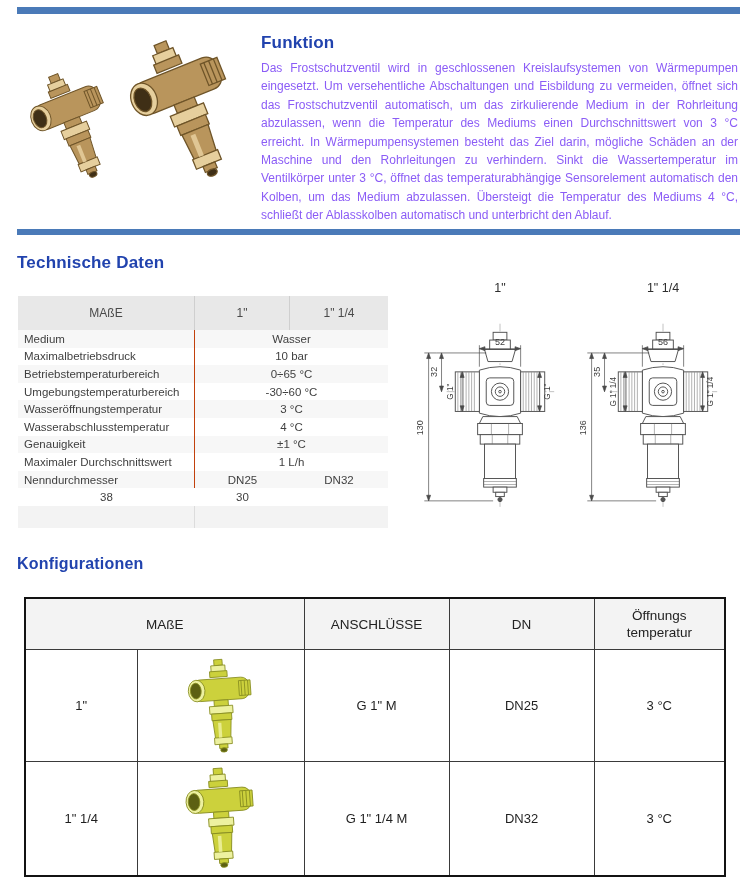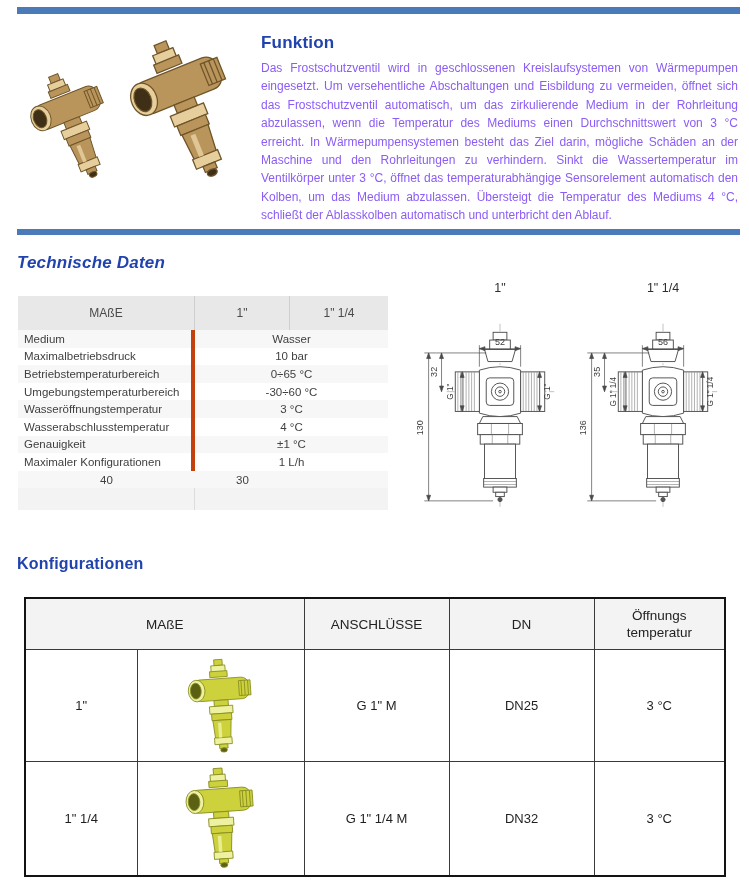--- a/index.html
+++ b/index.html
@@ -8,38 +8,38 @@
   .bar{position:absolute;left:17px;width:723px;background:var(--bar,#4a7ab8);}
   #bar-top{top:7px;height:7px;}
   #bar-mid{top:229px;height:6px;}
 
   .photo{position:absolute;left:22px;top:34px;width:234px;height:182px;}
   .photo svg{width:100%;height:100%;display:block;}
 
   .sec-title{position:absolute;margin:0;font-weight:bold;color:var(--accent,#2143ae);
              font-size:17px;letter-spacing:.2px;}
   #fn-title{left:261px;top:33px;}
-  #td-title{left:17px;top:253px;font-style:italic;}
+  #td-title{left:17px;top:253px;}
   #kf-title{left:17px;top:555px;font-size:16px;}
 
   #fn-body{position:absolute;left:261px;top:59px;width:477px;margin:0;
            font-size:12px;line-height:18.4px;color:#8b5cf6;text-align:justify;}
 
   
   .tech-table{position:absolute;left:18px;top:296px;width:370px;color:#3f3f3f;}
   .tt-header{display:grid;grid-template-columns:177px 95px 98px;height:34px;
              background:var(--thbg,#e8e8e8);font-size:12px;color:#4a4a4a;}
   .tt-header>div{display:flex;align-items:center;justify-content:center;height:100%;}
   .tt-header>div:nth-child(1),.tt-header>div:nth-child(2){border-right:1px solid #cfcfcf;}
   .tt-row{display:grid;height:17.6px;font-size:11.5px;align-items:center;}
   .tt-row.span{grid-template-columns:177px 193px;}
   .tt-row.split{grid-template-columns:177px 95px 98px;}
   #tt-rows .tt-row:nth-child(odd){background:#f7f7f7;}
   .tt-row .lbl{padding-left:6px;height:100%;display:flex;align-items:center;
-               border-right:4px solid #c2410c;}
+               border-right:1px solid #c2410c;}
   .tt-row .val{text-align:center;}
   .tt-foot{display:grid;grid-template-columns:177px 193px;height:22px;background:#f3f3f3;}
   .tt-foot>div:first-child{border-right:1px solid #dcdcdc;height:100%;}
 
   
   .drawing{position:absolute;top:281px;width:172px;}
   #drawing-0{left:414px;}
   #drawing-1{left:577px;}
   .d-title{text-align:center;font-size:12.5px;color:#2e2e2e;height:17px;}
   .drawing svg{display:block;width:172px;height:226px;margin:0 auto;}
@@ -148,25 +148,30 @@
         </div>
         <div class="tt-row span">
           <div class="lbl">Wasserabschlusstemperatur</div>
        <div class="val">4 °C</div>
         </div>
         <div class="tt-row span">
           <div class="lbl">Genauigkeit</div>
        <div class="val">±1 °C</div>
         </div>
         <div class="tt-row span">
-          <div class="lbl">Maximaler Konfigurationen</div>
+          <div class="lbl">Maximaler Durchschnittswert</div>
        <div class="val">1 L/h</div>
         </div>
         <div class="tt-row split">
-       <div class="val">40</div>
+          <div class="lbl">Nenndurchmesser</div>
+       <div class="val">DN25</div>
+       <div class="val">DN32</div>
+        </div>
+        <div class="tt-row split">
+       <div class="val">38</div>
        <div class="val">30</div>
         </div>
       </div>
     <div class="tt-foot">
         <div></div>
         <div></div>
       </div>
   </div>
 
   <div id="drawings-host">

